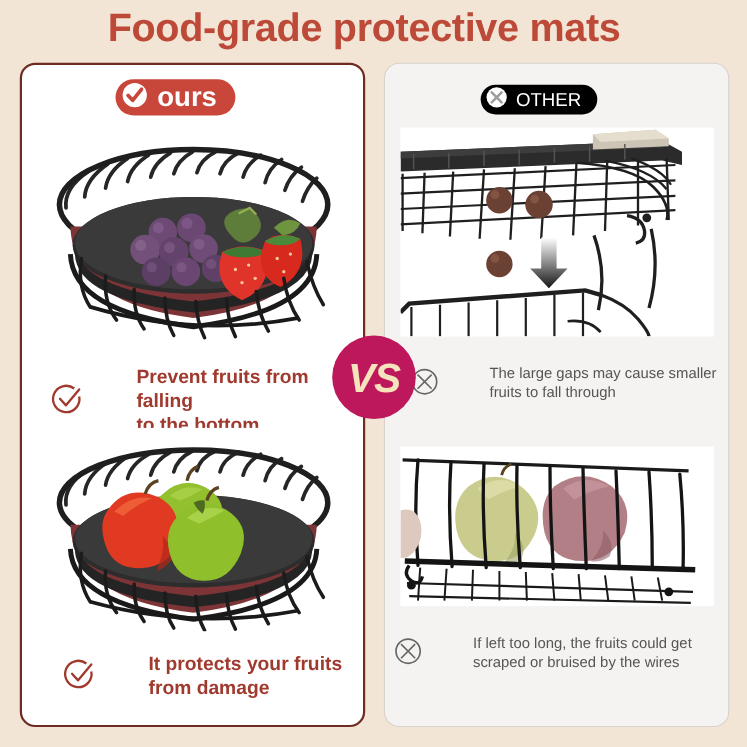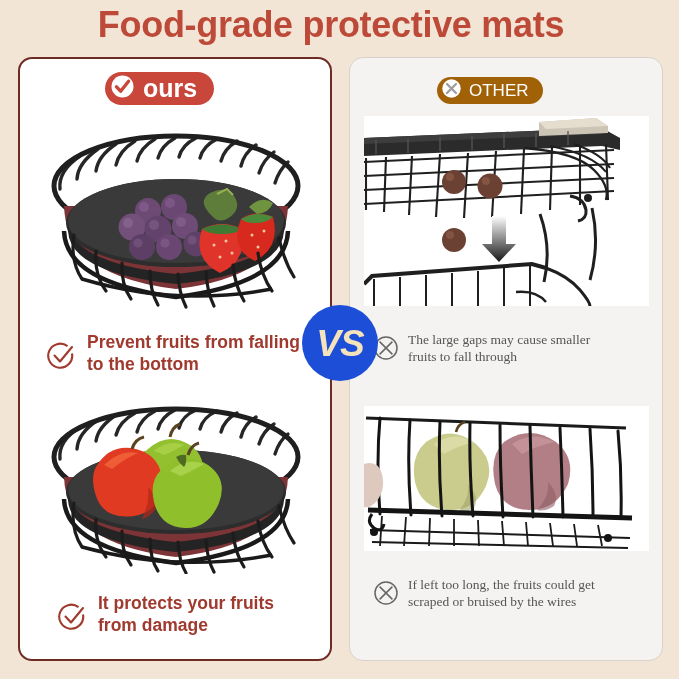--- a/index.html
+++ b/index.html
@@ -65,21 +65,21 @@
     box-sizing: border-box;
   }
   .badge-ours {
     left: 85px;
     top: 13px;
     background: #c8463a;
   }
   .badge-other {
     left: 87px;
     top: 19px;
-    background: #a16207;
+    background: #000000;
     height: 27px;
     padding: 0 14px 0 4px;
   }
   .badge-label {
     color: #ffffff;
     font-weight: bold;
     margin-left: 8px;
   }
   .badge-ours .badge-label {
     font-size: 25px;
@@ -104,57 +104,57 @@
 
   .photo-ours-top    { left: 16px;  top: 52px;  width: 280px; height: 208px; }
   .photo-ours-bottom { left: 16px;  top: 330px; width: 280px; height: 185px; }
   .photo-other-top   { left: 14px;  top: 58px;  width: 285px; height: 190px; }
   .photo-other-bottom{ left: 14px;  top: 348px; width: 285px; height: 145px; }
 
   
   .caption {
     position: absolute;
     display: flex;
-    align-items: flex-end;
+    align-items: center;
+    gap: 37px;
   }
   .caption-ico {
     flex: 0 0 auto;
     margin-top: 2px;
   }
   .caption-text {
     margin-left: 11px;
     font-size: 17.5px;
     line-height: 22px;
     font-weight: bold;
     color: #a03a2e;
     white-space: pre-line;
   }
   .caption-text-other {
     margin-left: 9px;
     font-size: 13.5px;
     line-height: 17px;
     font-weight: normal;
     color: #555555;
     white-space: pre-line;
-    font-family: Liberation Serif, serif;
   }
   .cap-ours-1  { left: 26px; top: 272px; }
   .cap-ours-2  { left: 37px; top: 533px; }
   .cap-other-1 { left: 23px; top: 273px; }
-  .cap-other-2 { left: 23px; top: 518px; }
+  .cap-other-2 { left: 8px; top: 518px; }
 
   
   .vs-badge {
     position: absolute;
     left: 302px;
     top: 305px;
     width: 76px;
     height: 76px;
     border-radius: 50%;
-    background: #1d4ed8;
+    background: #be185d;
     display: flex;
     align-items: center;
     justify-content: center;
     z-index: 5;
   }
   .vs-text {
     color: #f5e3bb;
     font-size: 37px;
     font-weight: bold;
     font-style: italic;

